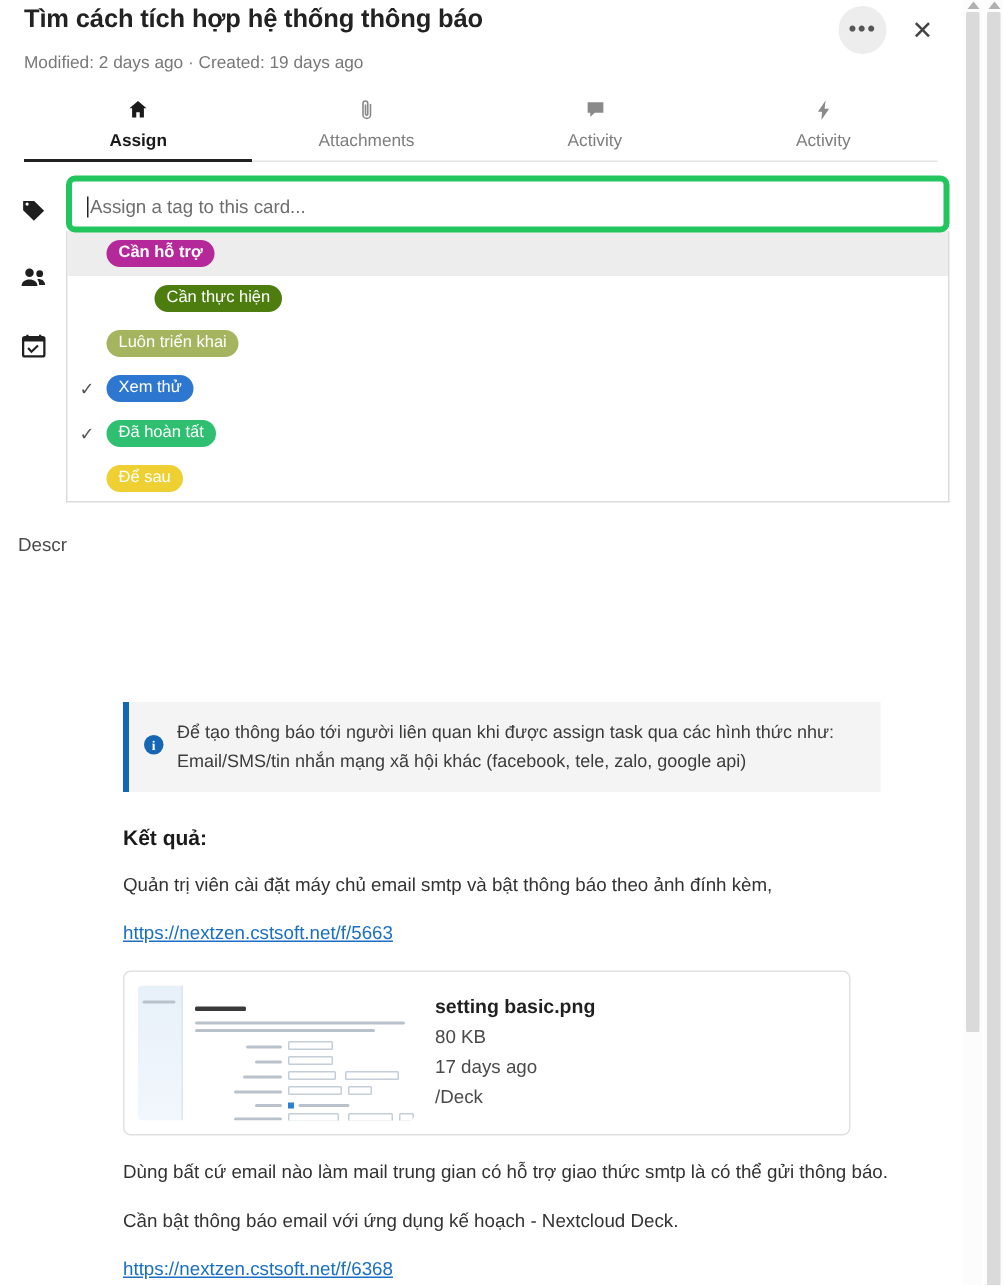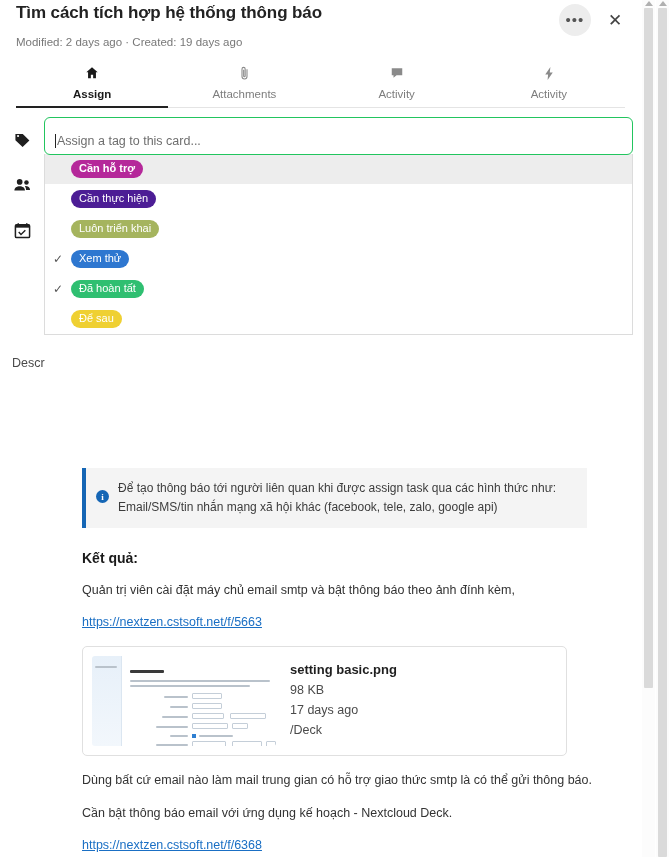--- a/index.html
+++ b/index.html
@@ -74,21 +74,21 @@
   .rail-item.r2 { margin-top: 5px; }
   .rail-item.r3 { margin-top: 5px; }
   .descr-label {
     position: absolute; left: 12px; top: 248px;
     font-size: 12.5px; color: #4a4a4a; white-space: nowrap;
   }
 
   
   .tag-area { position: absolute; left: 44px; top: 9px; width: 589px; }
   .tag-input {
-    width: 589px; height: 38px; border: 1px solid #22c55e; border-radius: 6px;
+    width: 589px; height: 38px; border: 4px solid #22c55e; border-radius: 6px;
     background: #fff; padding: 0 10px; font-size: 12.5px; color: #6a6a6a;
     display: flex; align-items: flex-end; padding-bottom: 6px; position: relative;
   }
   .caret { width: 1px; height: 14px; background: #222; margin-right: 1px; }
   .ph { color: #6e6e6e; font-size: 12.5px; }
 
   .tag-drop {
     width: 589px; background: #fff; border: 1px solid #dcdcdc; border-top: none;
     margin-top: -1px;
   }
@@ -235,21 +235,21 @@
           <span class="ph">Assign a tag to this card...</span>
         </div>
 
         <div class="tag-drop">
           <div class="tag-row hl">
             <span class="tick off">✓</span>
             <span class="pill" id="p0" style="background: rgb(181, 40, 154);">Cần hỗ trợ</span>
           </div>
           <div class="tag-row">
             <span class="tick off">✓</span>
-            <span class="pill" id="p1" style="background: #4c1d95;">Cần thực hiện</span>
+            <span class="pill" id="p1" style="background: #4d7c0f; margin-left: 32px;">Cần thực hiện</span>
           </div>
           <div class="tag-row">
             <span class="tick off">✓</span>
             <span class="pill" id="p2" style="background: rgb(165, 180, 94);">Luôn triển khai</span>
           </div>
           <div class="tag-row">
             <span class="tick">✓</span>
             <span class="pill" id="p3" style="background: rgb(46, 119, 208);">Xem thử</span>
           </div>
           <div class="tag-row">
@@ -301,21 +301,21 @@
             <div class="mk-chk" style="left:100px;top:78px;"></div>
             <div class="mk-t" style="left:107px;top:79px;width:34px;"></div>
             <div class="mk-t" style="left:64px;top:88px;width:32px;"></div>
             <div class="mk-fld" style="left:100px;top:85px;width:34px;"></div>
             <div class="mk-fld" style="left:140px;top:85px;width:30px;"></div>
             <div class="mk-fld" style="left:174px;top:85px;width:10px;"></div>
 
           </div>
           <div class="att-info">
             <div class="att-name">setting basic.png</div>
-            <div class="att-line">98 KB</div>
+            <div class="att-line">80 KB</div>
             <div class="att-line">17 days ago</div>
             <div class="att-line">/Deck</div>
           </div>
         </div>
 
         <div class="para">Dùng bất cứ email nào làm mail trung gian có hỗ trợ giao thức smtp là có thể gửi thông báo.</div>
         <div class="para">Cần bật thông báo email với ứng dụng kế hoạch - Nextcloud Deck.</div>
         <div class="link-wrap">
           <a class="link">https://nextzen.cstsoft.net/f/6368</a>
         </div>

